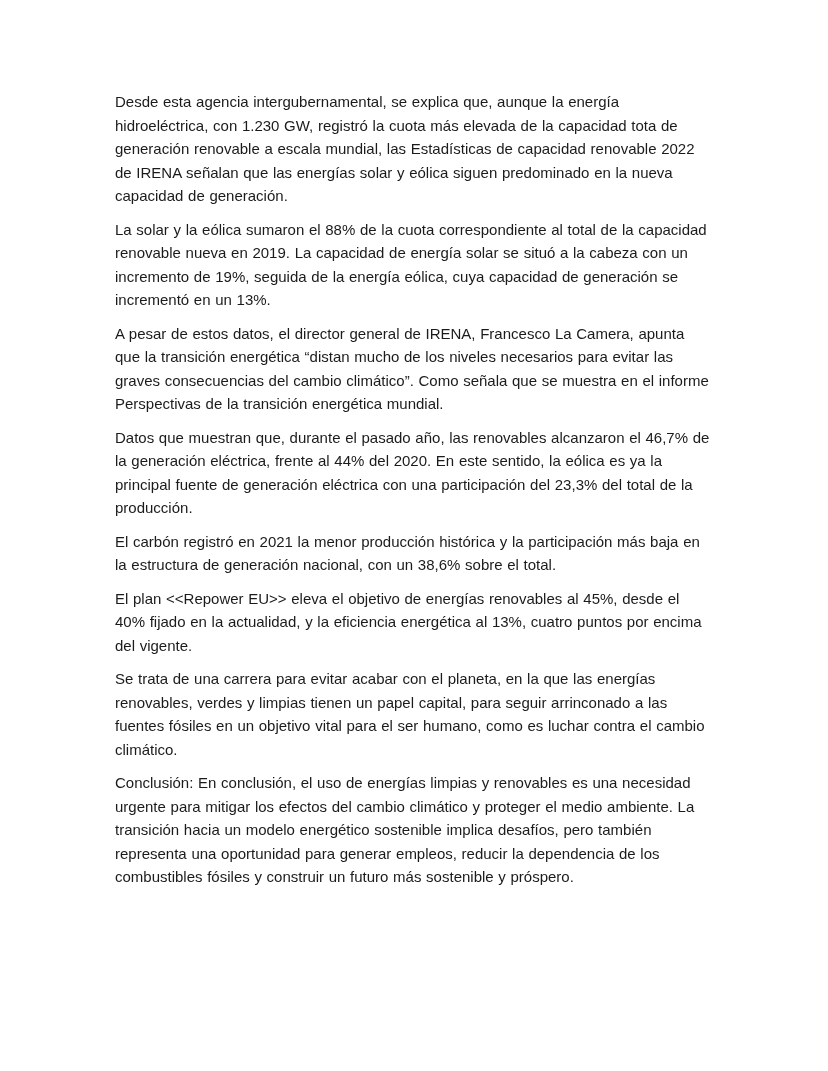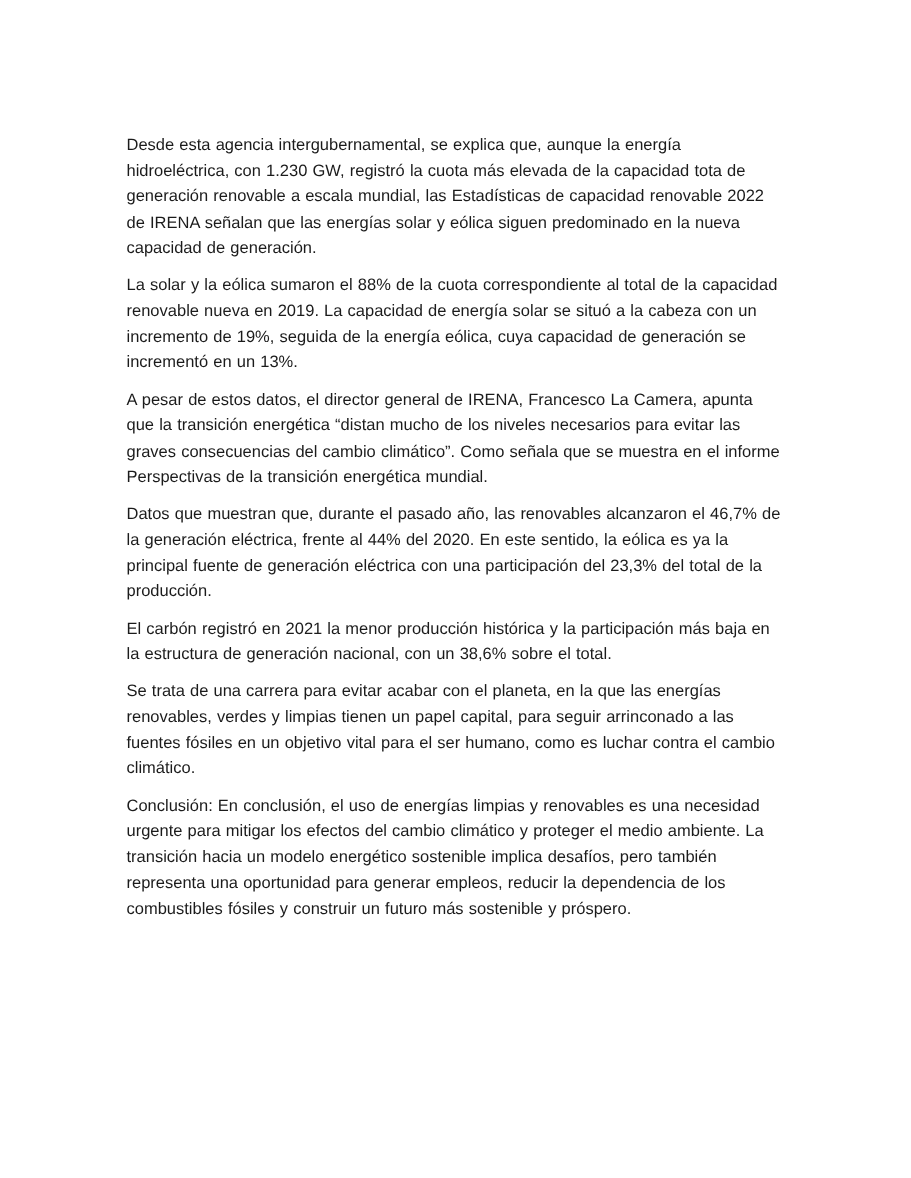--- a/index.html
+++ b/index.html
@@ -8,21 +8,21 @@
     width: 828px;
     height: 1071px;
     background: #ffffff;
     font-family: "Liberation Sans", "DejaVu Sans", sans-serif;
   }
 
   .page {
     width: 828px;
     height: 1071px;
     background: #ffffff;
-    padding: 120px 115px 40px 115px;
+    padding: 90px 115px 40px 115px;
     overflow: hidden;
   }
 
   .doc-body p {
     font-size: 15px;
     line-height: 23.5px;
     color: #1b1b1b;
     margin-bottom: 10px;
     text-align: left;
     word-spacing: 0.5px;
@@ -31,16 +31,17 @@
 </head>
 <body>
 
 <div class="page">
   <div class="doc-body">
     <p>Desde esta agencia intergubernamental, se explica que, aunque la energía hidroeléctrica, con 1.230 GW, registró la cuota más elevada de la capacidad tota de generación renovable a escala mundial, las Estadísticas de capacidad renovable 2022 de IRENA señalan que las energías solar y eólica siguen predominado en la nueva capacidad de generación.</p>
     <p>La solar y la eólica sumaron el 88% de la cuota correspondiente al total de la capacidad renovable nueva en 2019. La capacidad de energía solar se situó a la cabeza con un incremento de 19%, seguida de la energía eólica, cuya capacidad de generación se incrementó en un 13%.</p>
     <p>A pesar de estos datos, el director general de IRENA, Francesco La Camera, apunta que la transición energética “distan mucho de los niveles necesarios para evitar las graves consecuencias del cambio climático”. Como señala que se muestra en el informe Perspectivas de la transición energética mundial.</p>
     <p>Datos que muestran que, durante el pasado año, las renovables alcanzaron el 46,7% de la generación eléctrica, frente al 44% del 2020. En este sentido, la eólica es ya la principal fuente de generación eléctrica con una participación del 23,3% del total de la producción.</p>
     <p>El carbón registró en 2021 la menor producción histórica y la participación más baja en la estructura de generación nacional, con un 38,6% sobre el total.</p>
+    <p>El plan &lt;&lt;Repower EU&gt;&gt; eleva el objetivo de energías renovables al 45%, desde el 40% fijado en la actualidad, y la eficiencia energética al 13%, cuatro puntos por encima del vigente.</p>
     <p>Se trata de una carrera para evitar acabar con el planeta, en la que las energías renovables, verdes y limpias tienen un papel capital, para seguir arrinconado a las fuentes fósiles en un objetivo vital para el ser humano, como es luchar contra el cambio climático.</p>
     <p>Conclusión: En conclusión, el uso de energías limpias y renovables es una necesidad urgente para mitigar los efectos del cambio climático y proteger el medio ambiente. La transición hacia un modelo energético sostenible implica desafíos, pero también representa una oportunidad para generar empleos, reducir la dependencia de los combustibles fósiles y construir un futuro más sostenible y próspero.</p>
   </div>
 </div>
 
 </body></html>

